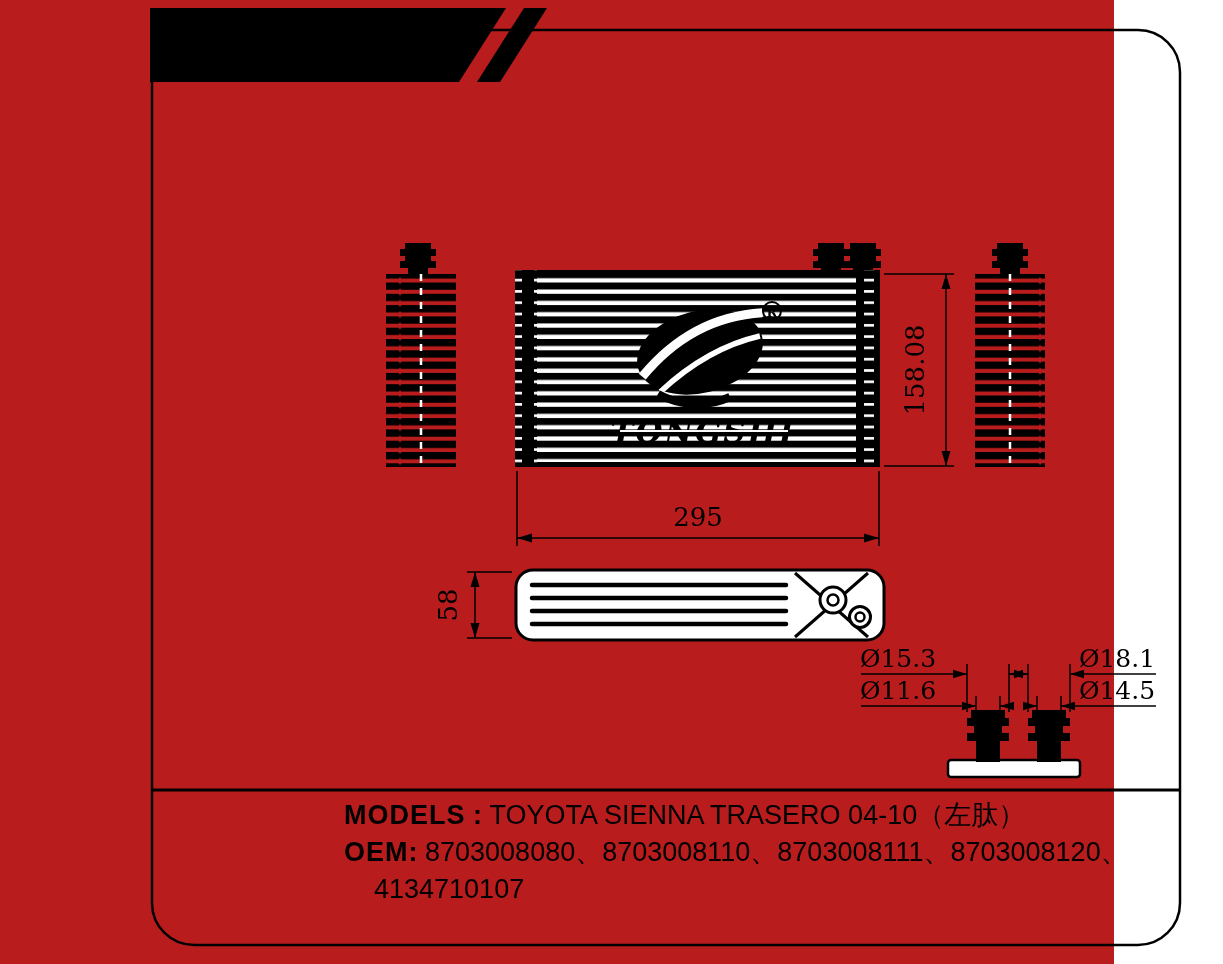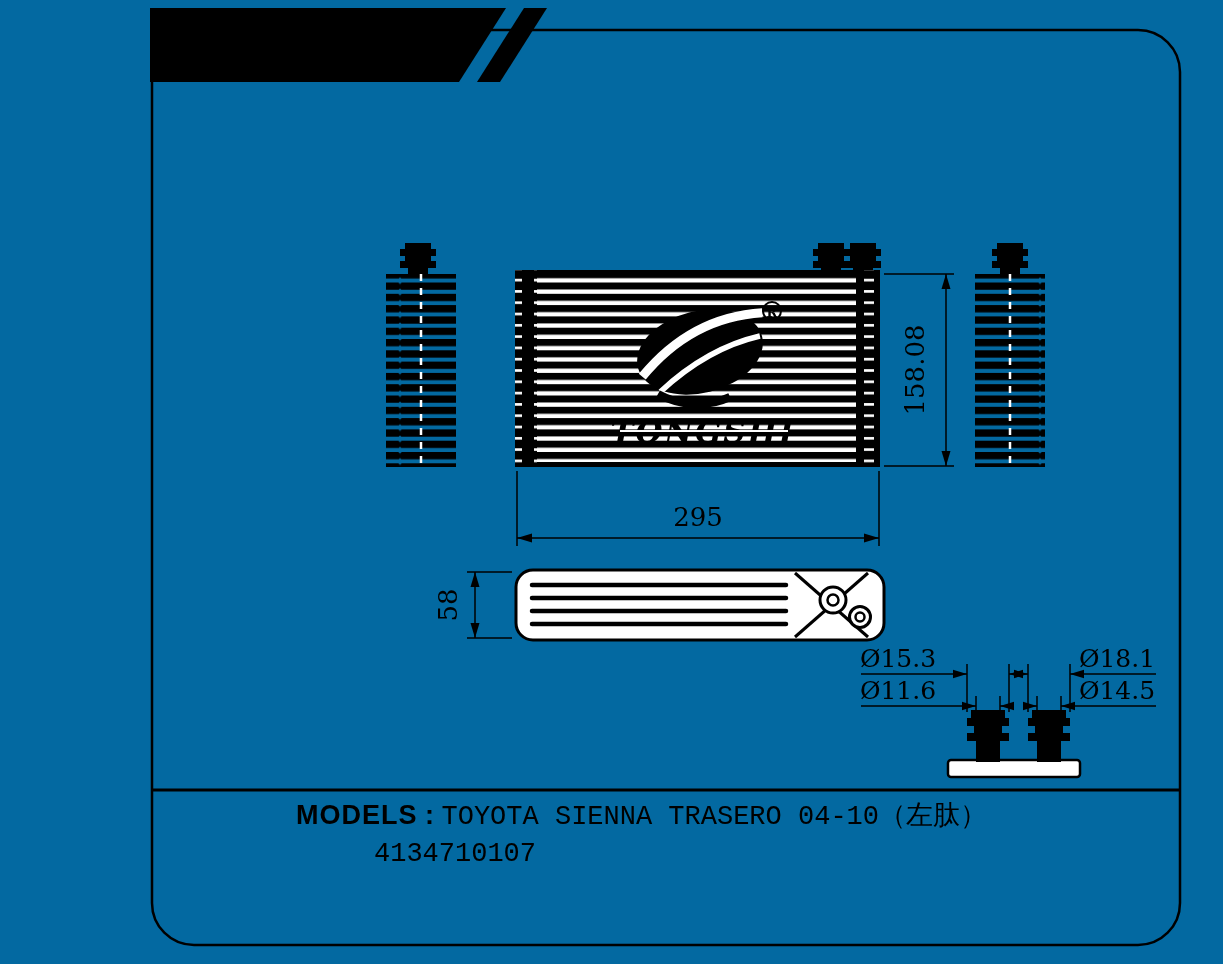--- a/index.html
+++ b/index.html
@@ -2,29 +2,29 @@
 <html><head>
 <meta charset="utf-8">
 <style>
   * { margin: 0; padding: 0; box-sizing: border-box; }
   html, body { background: #fff; }
   body {
     width: 1223px; height: 964px;
     font-family: "Liberation Sans", sans-serif;
     position: relative; overflow: hidden;
   }
-  .stage { position: relative; width: 1223px; height: 964px; background: #0369a1; }
+  .stage { position: relative; width: 1114px; height: 964px; background: #b91c1c; }
   svg.drawing { position: absolute; left: 0; top: 0; }
   svg.drawing text { font-family: "DejaVu Serif", "Liberation Serif", serif; fill: #000; }
 
   .specs { position: absolute; left: 296px; top: 797px; width: 860px; }
   .spec-row { height: 37px; line-height: 37px; font-size: 27px; color: #000; white-space: pre; }
-  .spec-label { font-family: "Liberation Sans", sans-serif; font-weight: bold; letter-spacing: 1px; }
+  .spec-label { font-family: "Liberation Sans", sans-serif; font-weight: bold; letter-spacing: 1px; margin-left: 48px; }
   .spec-sep   { font-family: "Liberation Sans", sans-serif; font-weight: bold; }
-  .spec-value { font-family: Liberation Mono, monospace; }
+  .spec-value { font-family: Liberation Sans, sans-serif; }
   .spec-row.indent { padding-left: 78px; }
 </style>
 </head>
 <body>
 
 <div class="stage">
 
   <svg class="drawing" width="1223" height="964" viewBox="0 0 1223 964">
     <defs>
       <pattern id="fins" width="12" height="11.3" patternUnits="userSpaceOnUse">
@@ -187,16 +187,17 @@
       <line x1="1023" y1="706" x2="1037" y2="706"></line>
       <line x1="1061" y1="706" x2="1156" y2="706"></line>
       <polygon points="1037,706 1023,701.8 1023,710.2" fill="#000" stroke="none"></polygon>
       <polygon points="1061,706 1075,701.8 1075,710.2" fill="#000" stroke="none"></polygon>
     </g>
     <text x="1117" y="699" text-anchor="middle" font-size="25">Ø14.5</text>
   </svg>
 
   <div class="specs">
     <div class="spec-row"><span class="spec-label">MODELS</span><span class="spec-sep"> : </span><span class="spec-value">TOYOTA SIENNA TRASERO 04-10（左肽）</span></div>
+    <div class="spec-row"><span class="spec-label">OEM</span><span class="spec-sep">: </span><span class="spec-value">8703008080、8703008110、8703008111、8703008120、</span></div>
     <div class="spec-row indent"><span class="spec-value">4134710107</span></div>
   </div>
 
 </div>
 
 </body></html>

